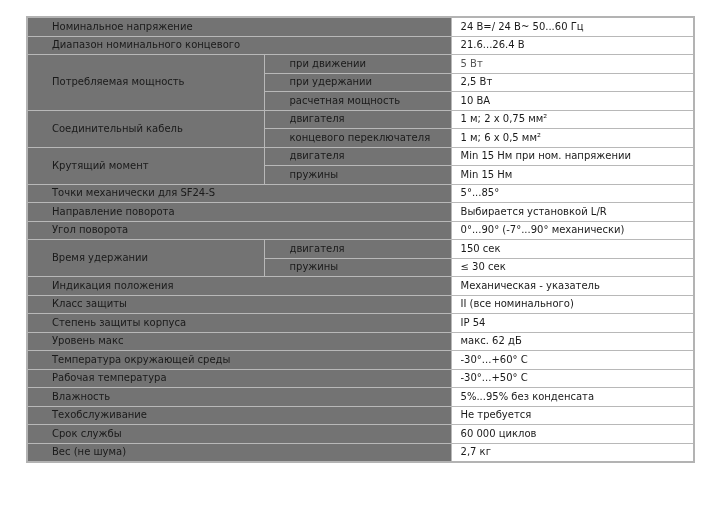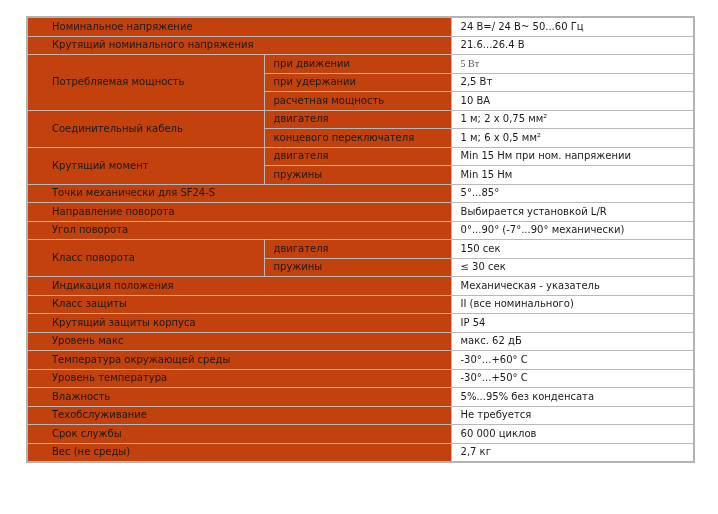--- a/index.html
+++ b/index.html
@@ -31,50 +31,49 @@
     .spec-table td {
       border: 1.5px solid #b8b8b8;
       height: 17.5px;
       padding: 0 0 0 24px;
       white-space: nowrap;
       overflow: hidden;
       vertical-align: middle;
       line-height: 1;
     }
     .spec-table td.label, .spec-table td.sub {
-      background: #c2410c;
+      background: #737373;
     }
     .spec-table td.sub {
-      padding-left: 9px;
+      padding-left: 25px;
     }
     .spec-table td.value {
       background: #ffffff;
       padding-left: 9px;
     }
     .spec-table td.value.muted {
       color: #555555;
-      font-family: Liberation Serif, serif;
     }
   </style>
 </head>
 <body>
 
 <table class="spec-table">
   <colgroup>
     <col class="c-label">
       <col class="c-sub">
       <col class="c-value">
   </colgroup>
   <tbody>
     <tr>
       <td class="label" colspan="2">Номинальное напряжение</td>
       <td class="value">24 В=/ 24 В~ 50...60 Гц</td>
     </tr>
     <tr>
-      <td class="label" colspan="2">Крутящий номинального напряжения</td>
+      <td class="label" colspan="2">Диапазон номинального концевого</td>
       <td class="value">21.6...26.4 В</td>
     </tr>
     <tr>
       <td class="label" rowspan="3">Потребляемая мощность</td>
       <td class="sub">при движении</td>
       <td class="value muted">5 Вт</td>
     </tr>
     <tr>
       <td class="sub">при удержании</td>
       <td class="value">2,5 Вт</td>
@@ -107,62 +106,62 @@
     </tr>
     <tr>
       <td class="label" colspan="2">Направление поворота</td>
       <td class="value">Выбирается установкой L/R</td>
     </tr>
     <tr>
       <td class="label" colspan="2">Угол поворота</td>
       <td class="value">0°...90° (-7°...90° механически)</td>
     </tr>
     <tr>
-      <td class="label" rowspan="2">Класс поворота</td>
+      <td class="label" rowspan="2">Время удержании</td>
       <td class="sub">двигателя</td>
       <td class="value">150 сек</td>
     </tr>
     <tr>
       <td class="sub">пружины</td>
       <td class="value">≤ 30 сек</td>
     </tr>
     <tr>
       <td class="label" colspan="2">Индикация положения</td>
       <td class="value">Механическая - указатель</td>
     </tr>
     <tr>
       <td class="label" colspan="2">Класс защиты</td>
       <td class="value">II (все номинального)</td>
     </tr>
     <tr>
-      <td class="label" colspan="2">Крутящий защиты корпуса</td>
+      <td class="label" colspan="2">Степень защиты корпуса</td>
       <td class="value">IP 54</td>
     </tr>
     <tr>
       <td class="label" colspan="2">Уровень макс</td>
       <td class="value">макс. 62 дБ</td>
     </tr>
     <tr>
       <td class="label" colspan="2">Температура окружающей среды</td>
       <td class="value">-30°...+60° C</td>
     </tr>
     <tr>
-      <td class="label" colspan="2">Уровень температура</td>
+      <td class="label" colspan="2">Рабочая температура</td>
       <td class="value">-30°...+50° C</td>
     </tr>
     <tr>
       <td class="label" colspan="2">Влажность</td>
       <td class="value">5%...95% без конденсата</td>
     </tr>
     <tr>
       <td class="label" colspan="2">Техобслуживание</td>
       <td class="value">Не требуется</td>
     </tr>
     <tr>
       <td class="label" colspan="2">Срок службы</td>
       <td class="value">60 000 циклов</td>
     </tr>
     <tr>
-      <td class="label" colspan="2">Вес (не среды)</td>
+      <td class="label" colspan="2">Вес (не шума)</td>
       <td class="value">2,7 кг</td>
     </tr>
   </tbody>
 </table>
 
 </body></html>

